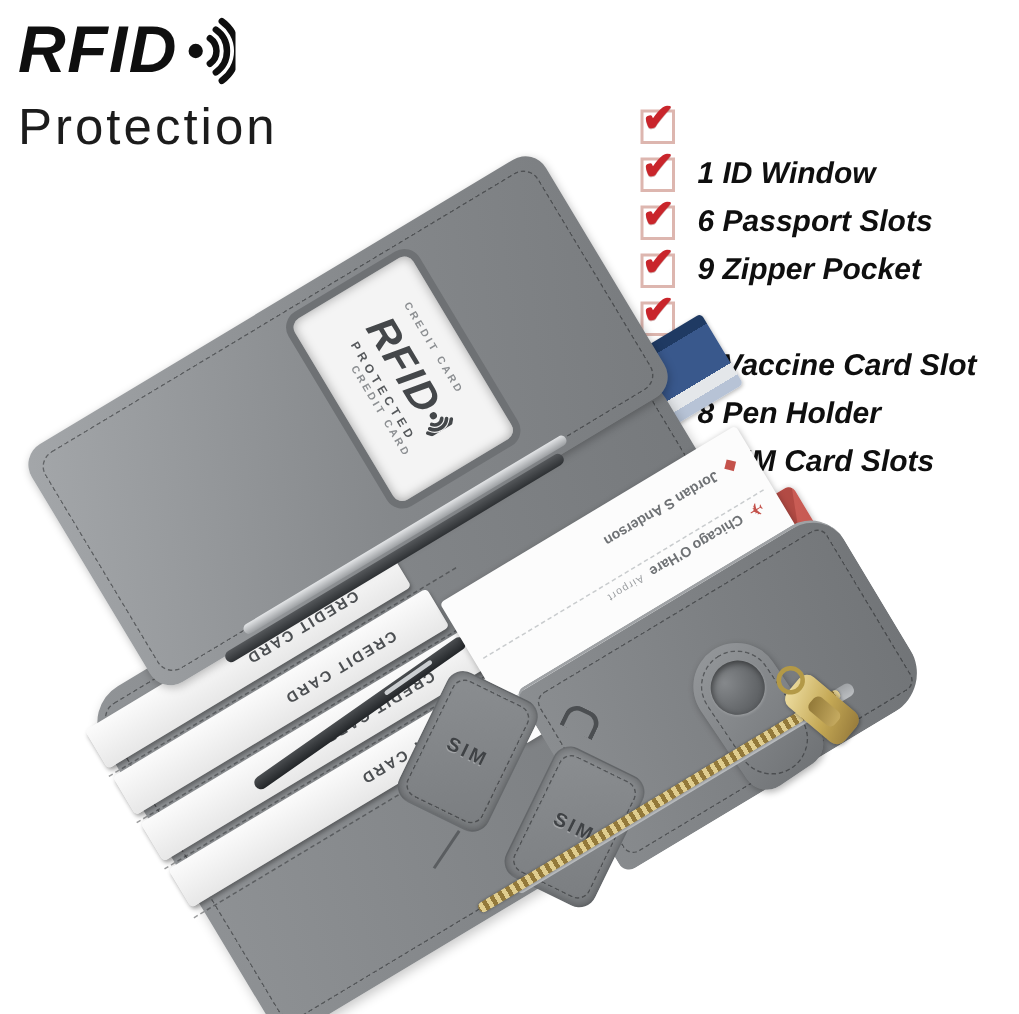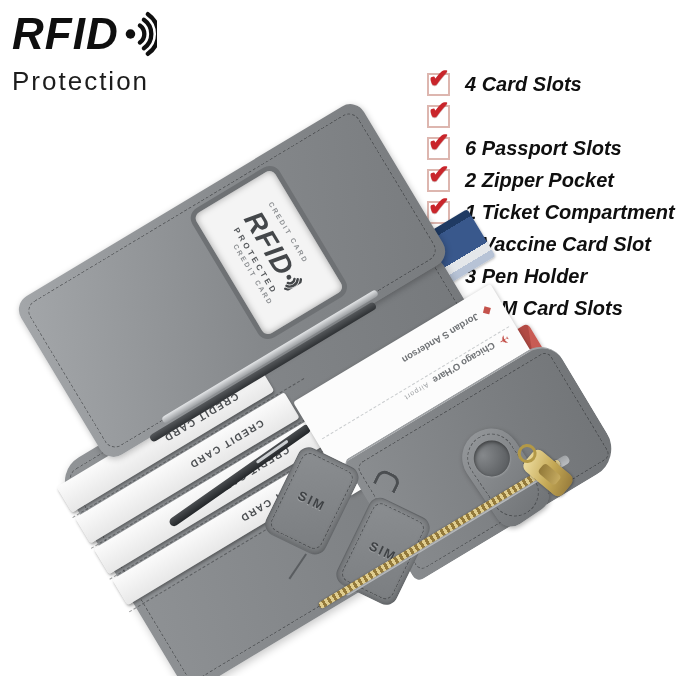--- a/index.html
+++ b/index.html
@@ -3,21 +3,21 @@
 <meta charset="utf-8">
 <style>
   html,body{margin:0;padding:0;background:#fff;}
   .stage{position:relative;width:679px;height:676px;background:#ffffff;overflow:hidden;
          font-family:"Liberation Sans",sans-serif;}
 
   
   .logo{position:absolute;left:12px;top:8px;}
   .logo-row{display:flex;align-items:center;gap:4px;}
   .logo-brand{font-size:44px;font-weight:bold;font-style:italic;color:#0f0f0f;letter-spacing:1px;line-height:1;}
-  .logo-sub{font-size:26px;color:#1c1c1c;margin-top:6px;letter-spacing:2px;font-weight:400;}
+  .logo-sub{font-size:34px;color:#1c1c1c;margin-top:6px;letter-spacing:2px;font-weight:400;}
 
   
   .banner{position:absolute;left:305px;top:8px;width:374px;height:42px;background:#101010;
           display:flex;align-items:center;justify-content:center;}
   .banner span{color:#fff;font-weight:bold;font-size:28px;white-space:nowrap;transform:scaleX(.95);}
 
   
   .features{position:absolute;left:427px;top:68px;margin:0;padding:0;list-style:none;}
   .feat{display:flex;align-items:center;height:32px;}
   .chk{position:relative;width:19px;height:19px;border:2px solid #ddb6af;background:#fff;flex:0 0 auto;}
@@ -139,56 +139,55 @@
     </div>
     <div class="logo-sub">Protection</div>
   </div>
 
 
   <ul class="features">
     <li class="feat">
       <span class="chk">
           <i class="mark">✔</i>
         </span>
-      <span class="feat-label">4 Card Slots</span>
-    </li>
-    <li class="feat">
-      <span class="chk">
-          <i class="mark">✔</i>
-        </span>
+    </li>
+    <li class="feat">
+      <span class="chk">
+          <i class="mark">✔</i>
+        </span>
+      <span class="feat-label">1 ID Window</span>
     </li>
     <li class="feat">
       <span class="chk">
           <i class="mark">✔</i>
         </span>
       <span class="feat-label">6 Passport Slots</span>
     </li>
     <li class="feat">
       <span class="chk">
           <i class="mark">✔</i>
         </span>
-      <span class="feat-label">2 Zipper Pocket</span>
-    </li>
-    <li class="feat">
-      <span class="chk">
-          <i class="mark">✔</i>
-        </span>
-      <span class="feat-label">1 Ticket Compartment</span>
+      <span class="feat-label">9 Zipper Pocket</span>
+    </li>
+    <li class="feat">
+      <span class="chk">
+          <i class="mark">✔</i>
+        </span>
     </li>
     <li class="feat">
       <span class="chk">
           <i class="mark">✔</i>
         </span>
       <span class="feat-label">1 Vaccine Card Slot</span>
     </li>
     <li class="feat">
       <span class="chk">
           <i class="mark">✔</i>
         </span>
-      <span class="feat-label">3 Pen Holder</span>
+      <span class="feat-label">8 Pen Holder</span>
     </li>
     <li class="feat">
       <span class="chk">
           <i class="mark">✔</i>
         </span>
       <span class="feat-label">2 SIM Card Slots</span>
     </li>
   </ul>
 
   <div class="piece passport"></div>

